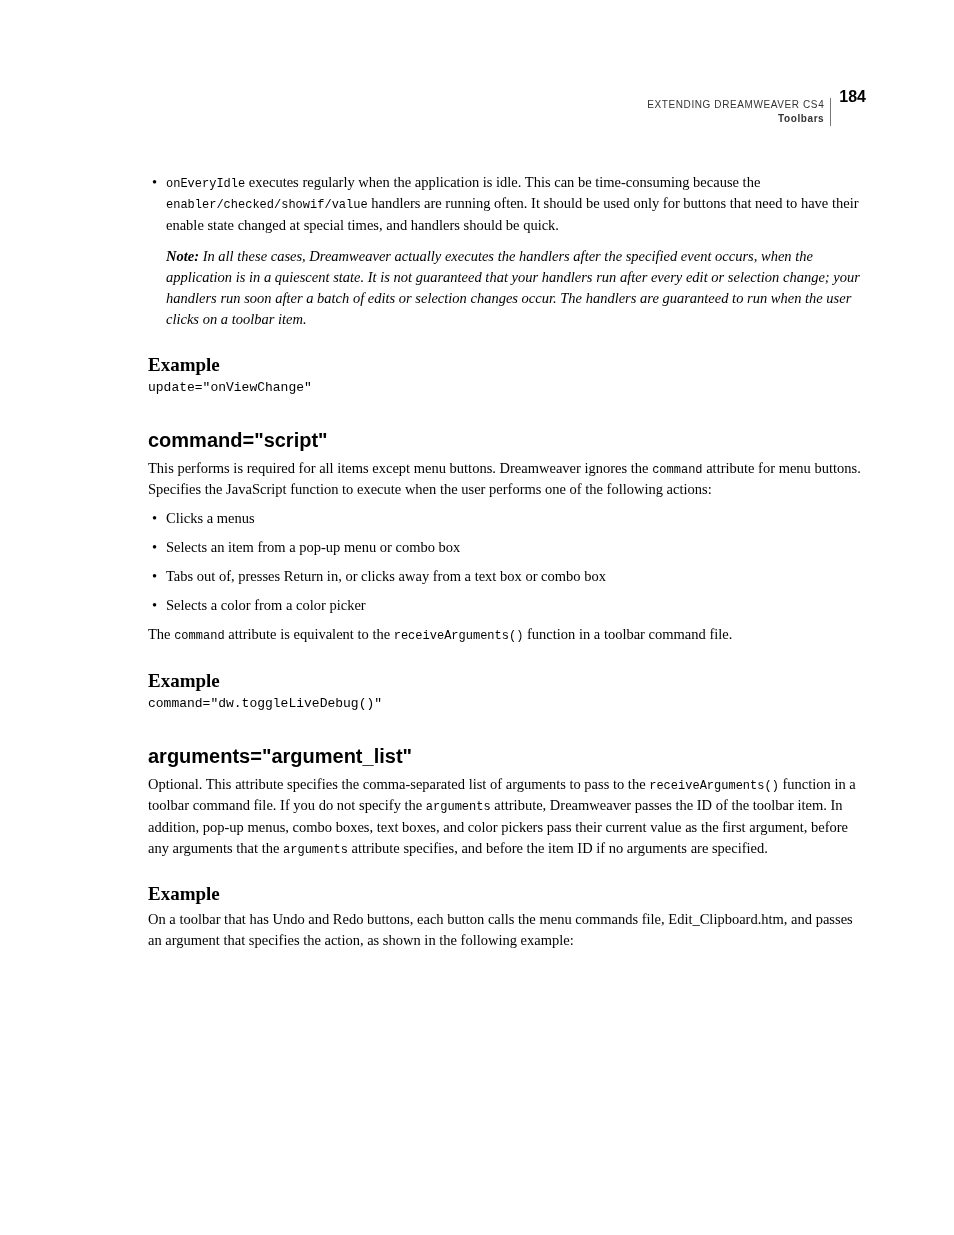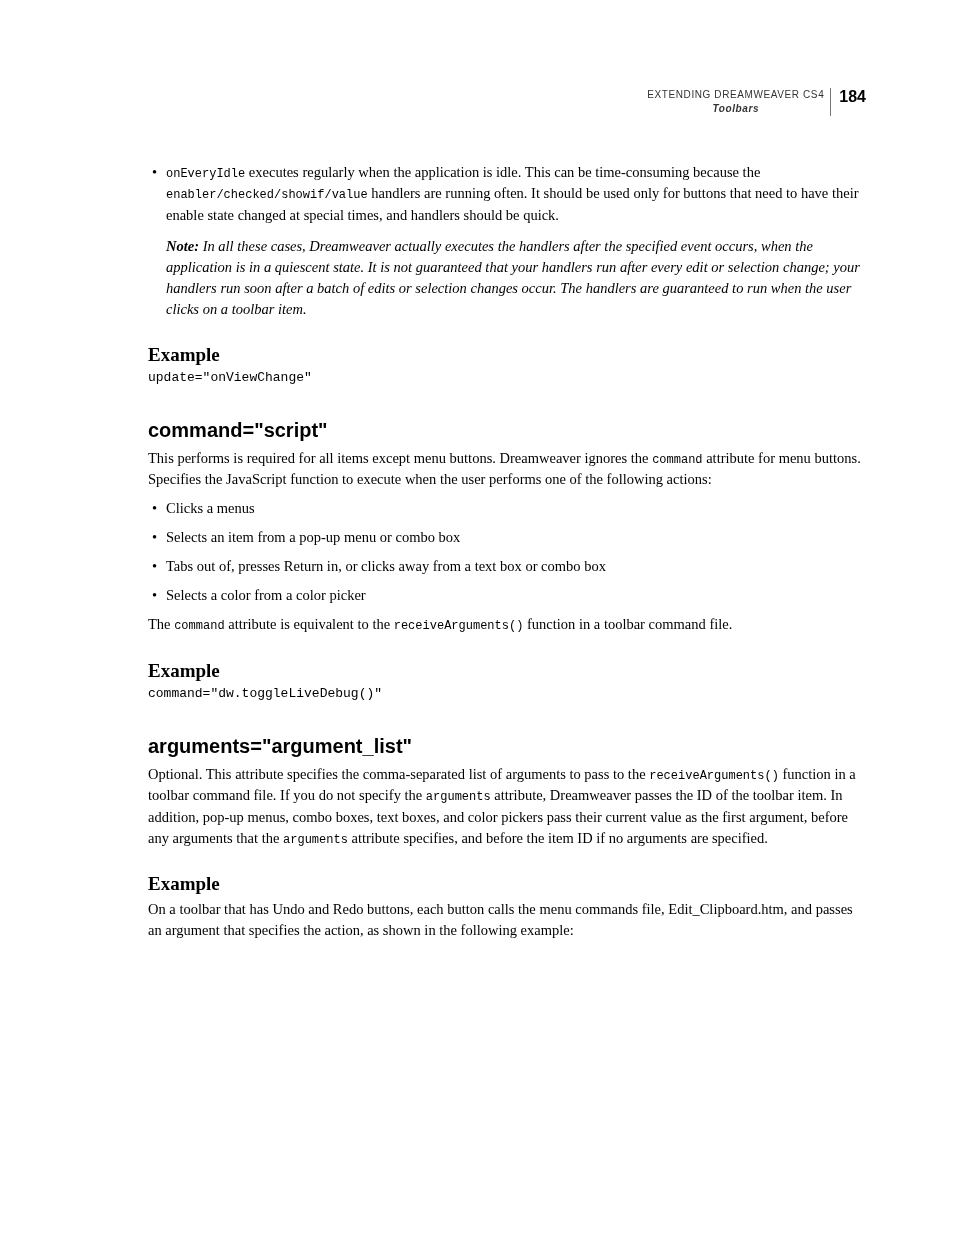--- a/index.html
+++ b/index.html
@@ -11,30 +11,31 @@
     width: 954px;
   }
   .page {
     padding: 88px 88px 0 148px;
     box-sizing: border-box;
   }
   .topline {
     border-right: 1px solid #777;
     padding-right: 6px;
     margin-right: 4px;
-    text-align: center;
+    text-align: right;
     font-family: "Myriad Pro", "Helvetica Neue", Arial, sans-serif;
     font-size: 10px;
     letter-spacing: 0.6px;
     color: #333;
     line-height: 1.4;
     float: right;
+    margin-top: 10px;
   }
   .topline .title { display:block; }
-  .topline .section { display:block; font-weight:700;font-style:italic; }
+  .topline .section { display:block; font-weight:700; }
   .pageno {
     float: right;
     font-family: "Myriad Pro", Arial, sans-serif;
     font-weight: 700;
     font-size: 16px;
     padding-left: 4px;
     color:#000;
   }
   .clear { clear: both; }
   .content { padding-top: 46px; }

